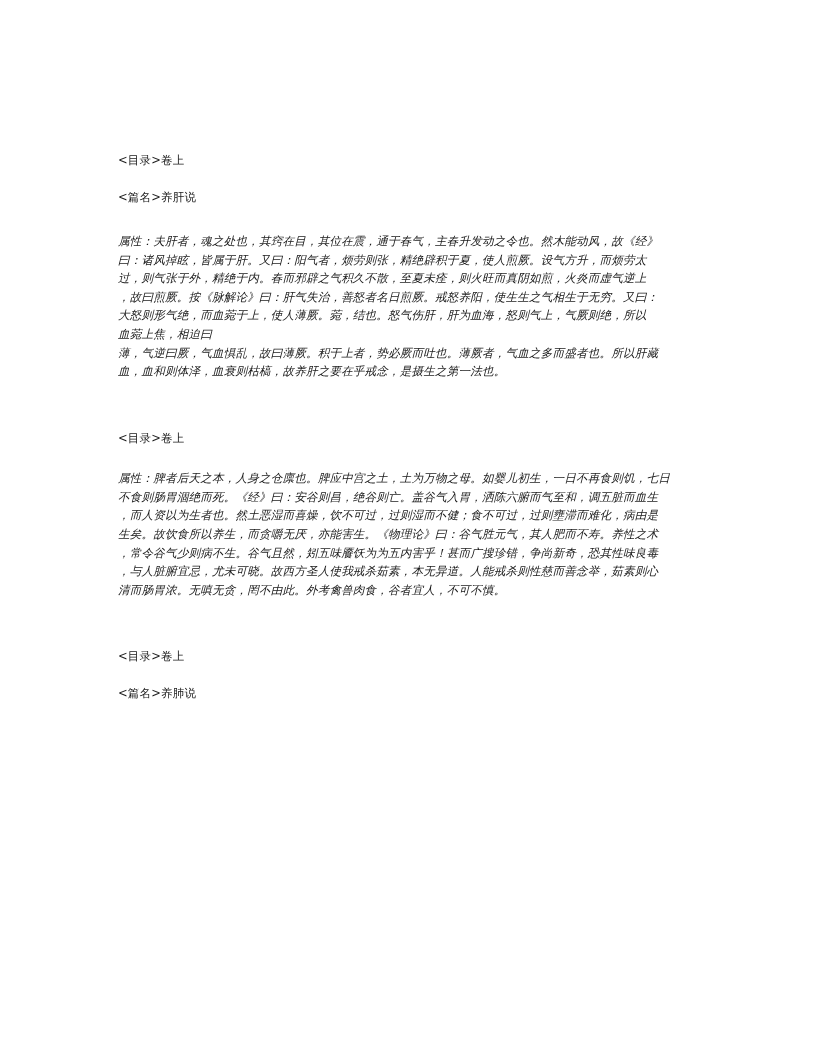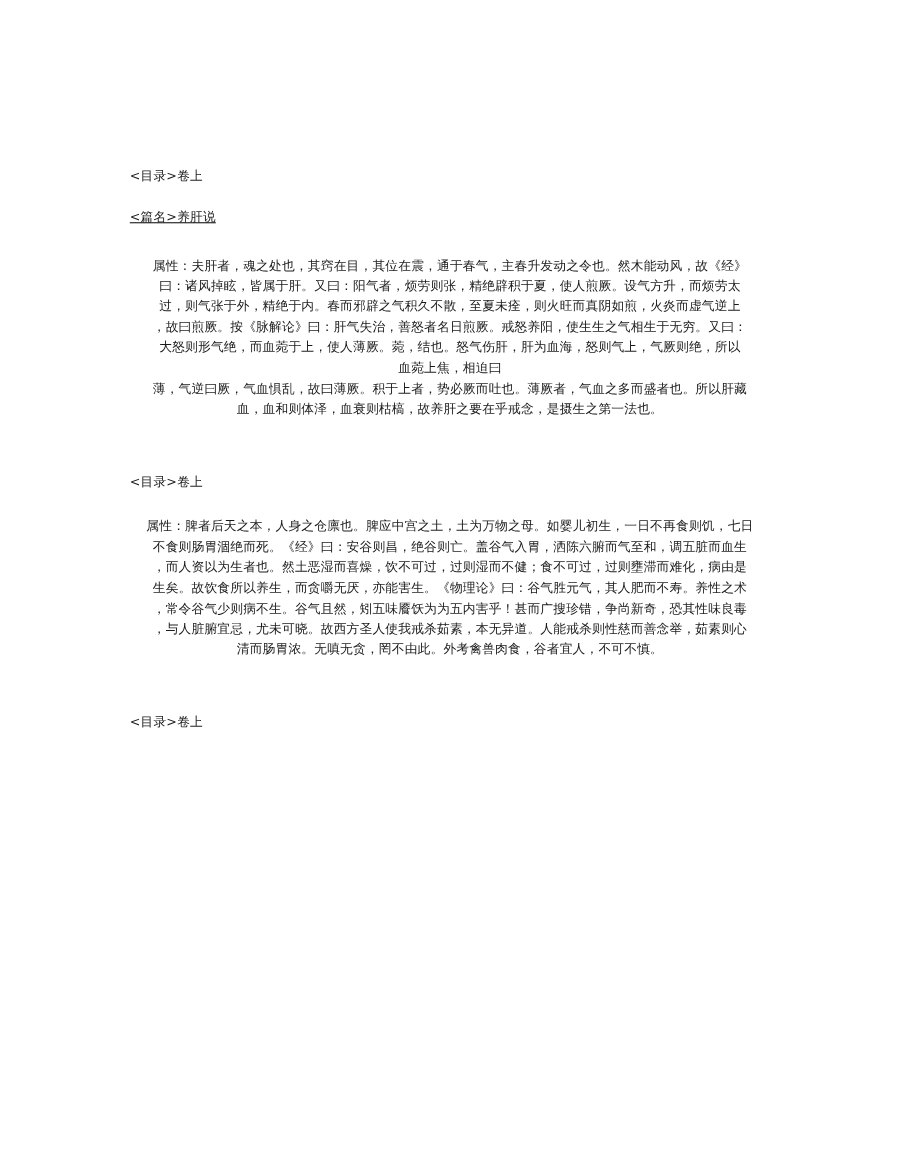--- a/index.html
+++ b/index.html
@@ -32,30 +32,30 @@
   }
   .meta-line {
     font-size: 11.5px;
     line-height: 1.0;
     margin: 0 0 25px 0;
     letter-spacing: 0.2px;
     white-space: pre;
   }
   .meta-line.title-line {
     margin-bottom: 29px;
-    text-decoration: underline;
   }
   .body-text {
     font-size: 11.6px;
     line-height: 18.6px;
     margin: 0;
     letter-spacing: 0.15px;
     white-space: pre-wrap;
     word-break: break-all;
-    text-align: center;
+    text-align: left;
+    font-style: italic;
   }
   .body-text .ln {
     display: block;
   }
 </style>
 </head>
 <body style="background: rgb(255, 255, 255); color: rgb(26, 26, 26);">
 
 <div class="page">
 
@@ -65,16 +65,17 @@
     <div class="body-text"><span class="ln">属性：夫肝者，魂之处也，其窍在目，其位在震，通于春气，主春升发动之令也。然木能动风，故《经》</span><span class="ln">曰：诸风掉眩，皆属于肝。又曰：阳气者，烦劳则张，精绝辟积于夏，使人煎厥。设气方升，而烦劳太</span><span class="ln">过，则气张于外，精绝于内。春而邪辟之气积久不散，至夏未痊，则火旺而真阴如煎，火炎而虚气逆上</span><span class="ln">，故曰煎厥。按《脉解论》曰：肝气失治，善怒者名日煎厥。戒怒养阳，使生生之气相生于无穷。又曰：</span><span class="ln">大怒则形气绝，而血菀于上，使人薄厥。菀，结也。怒气伤肝，肝为血海，怒则气上，气厥则绝，所以</span><span class="ln">血菀上焦，相迫曰</span><span class="ln">薄，气逆曰厥，气血惧乱，故曰薄厥。积于上者，势必厥而吐也。薄厥者，气血之多而盛者也。所以肝藏</span><span class="ln">血，血和则体泽，血衰则枯槁，故养肝之要在乎戒念，是摄生之第一法也。</span></div>
   </div>
 
   <div class="section">
     <div class="meta-line">&lt;目录&gt;卷上</div>
     <div class="body-text"><span class="ln">属性：脾者后天之本，人身之仓廪也。脾应中宫之土，土为万物之母。如婴儿初生，一日不再食则饥，七日</span><span class="ln">不食则肠胃涸绝而死。《经》曰：安谷则昌，绝谷则亡。盖谷气入胃，洒陈六腑而气至和，调五脏而血生</span><span class="ln">，而人资以为生者也。然土恶湿而喜燥，饮不可过，过则湿而不健；食不可过，过则壅滞而难化，病由是</span><span class="ln">生矣。故饮食所以养生，而贪嚼无厌，亦能害生。《物理论》曰：谷气胜元气，其人肥而不寿。养性之术</span><span class="ln">，常令谷气少则病不生。谷气且然，矧五味餍饫为为五内害乎！甚而广搜珍错，争尚新奇，恐其性味良毒</span><span class="ln">，与人脏腑宜忌，尤未可晓。故西方圣人使我戒杀茹素，本无异道。人能戒杀则性慈而善念举，茹素则心</span><span class="ln">清而肠胃浓。无嗔无贪，罔不由此。外考禽兽肉食，谷者宜人，不可不慎。</span></div>
   </div>
 
   <div class="section">
     <div class="meta-line">&lt;目录&gt;卷上</div>
+    <div class="meta-line title-line">&lt;篇名&gt;养肺说</div>
     <div class="body-text"></div>
   </div>
 
 </div>
 
 </body></html>

